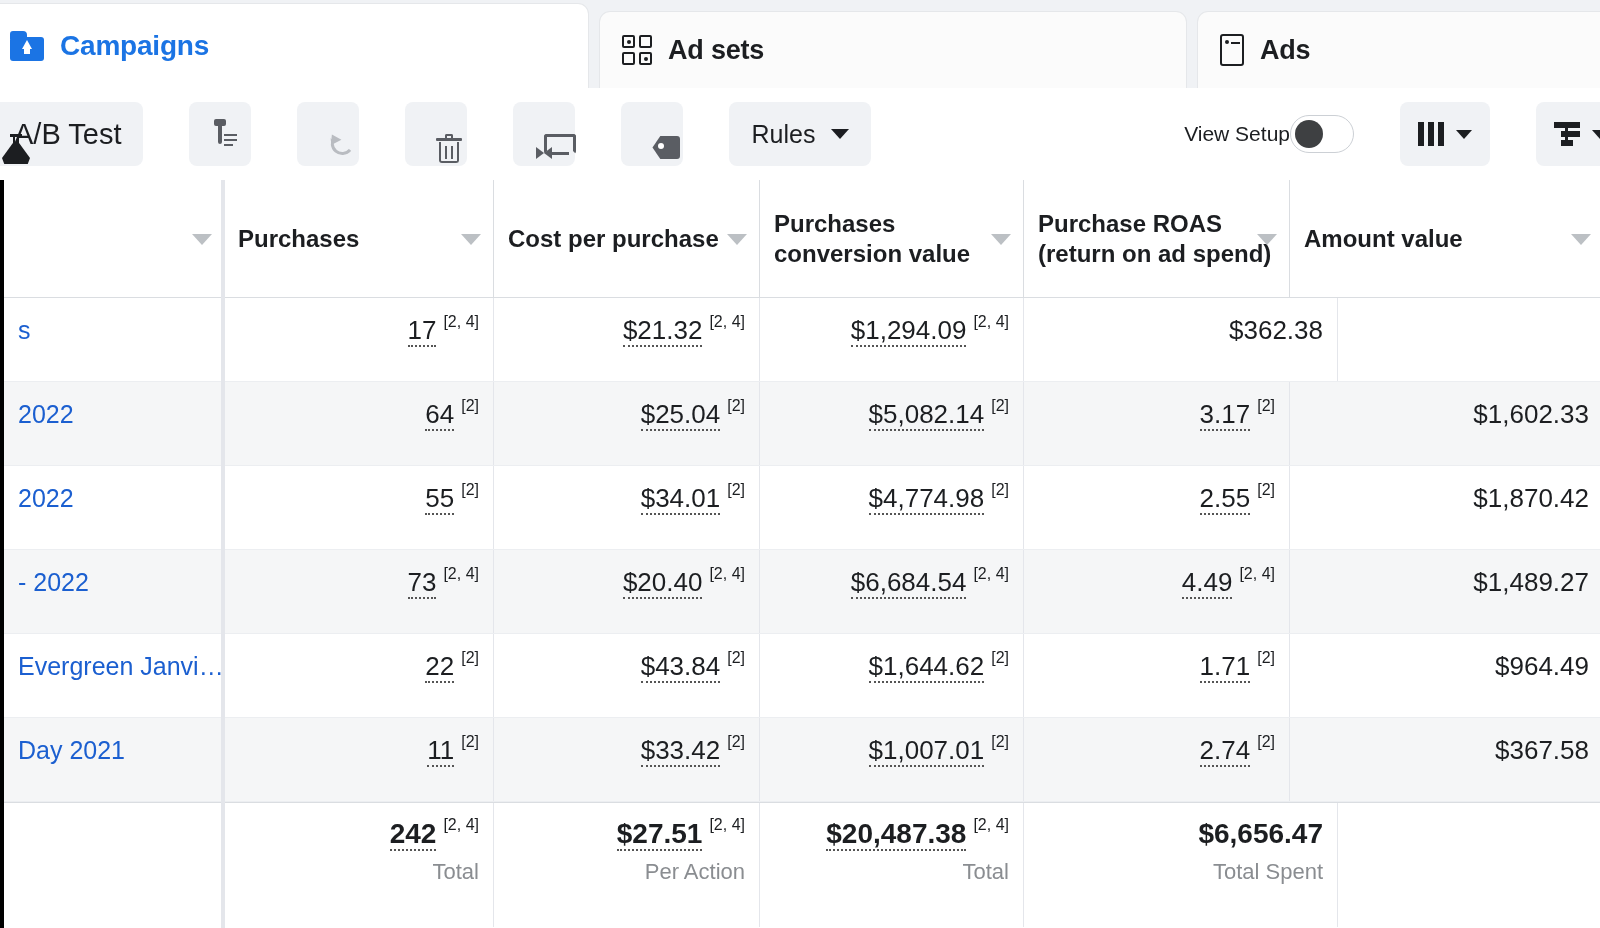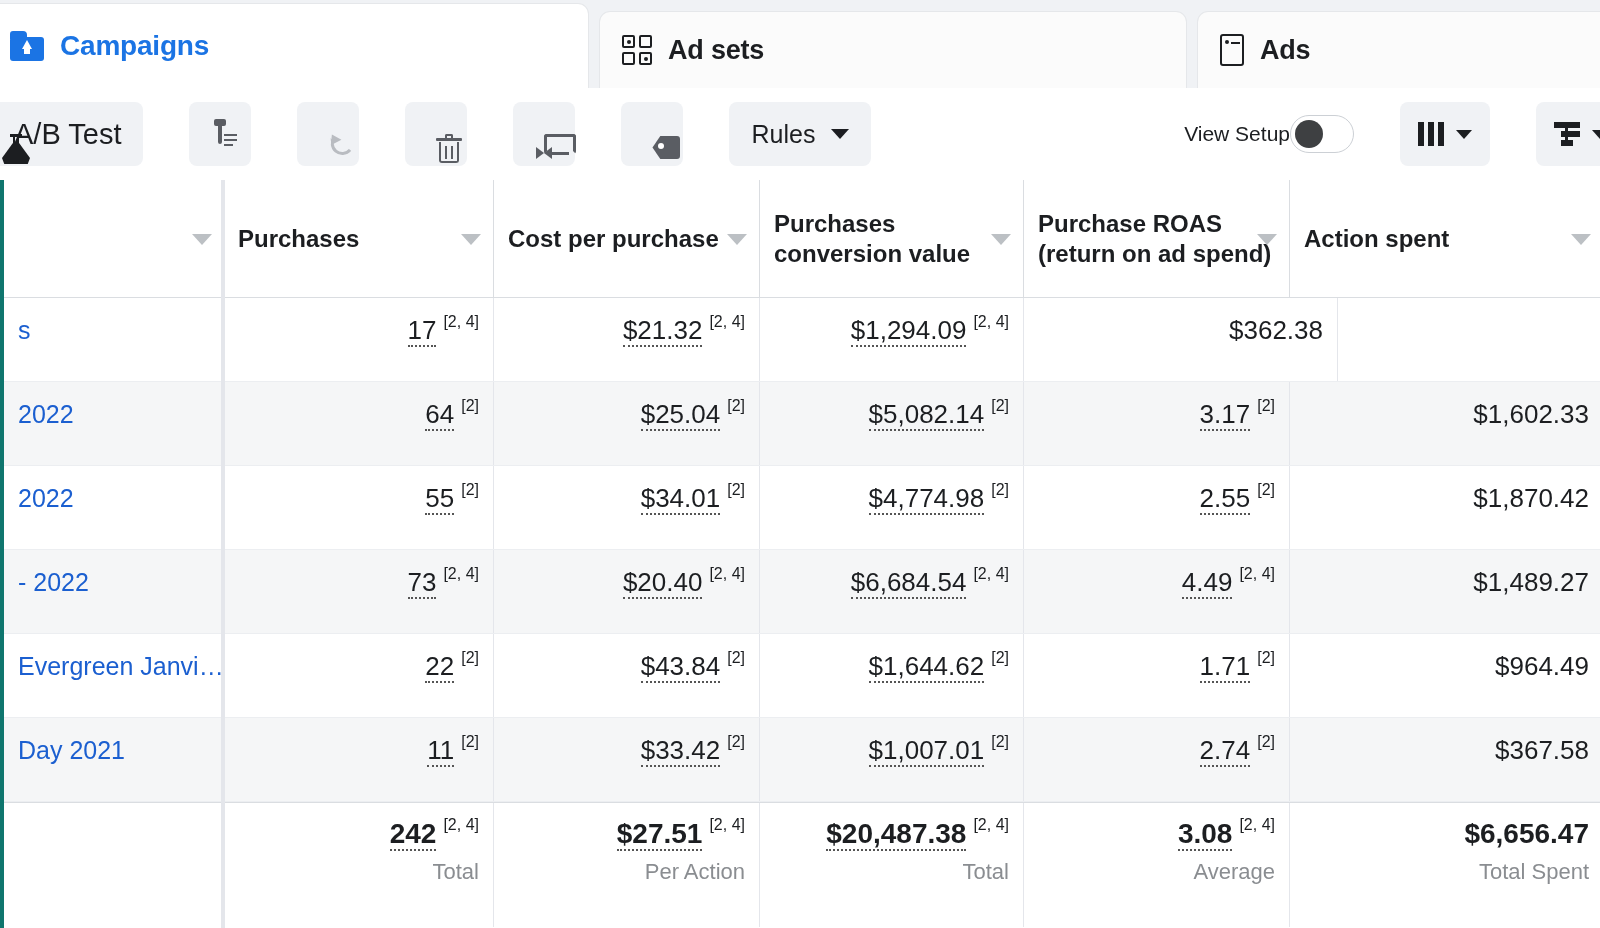--- a/index.html
+++ b/index.html
@@ -3,21 +3,21 @@
 <meta charset="utf-8">
 <style>
   * { box-sizing: border-box; margin: 0; padding: 0; }
   html, body {
     width: 1600px; height: 928px;
     background: #ffffff;
     font-family: "Liberation Sans", sans-serif;
     overflow: hidden;
   }
 
-  .app { position: relative; width: 1376px; height: 928px; background:#0f766e; }
+  .app { position: relative; width: 1376px; height: 928px; background:#000000; }
 
   
   .tabbar {
     position: absolute; left:0; top:0; width:1600px; height:88px;
     background:#f0f2f5;
   }
   .tab {
     position:absolute; top:4px; height:84px;
     background:#ffffff;
     border-top-left-radius:10px; border-top-right-radius:10px;
@@ -350,21 +350,21 @@
       </div>
       <div class="th c-2">
         <span class="thlabel">Purchases conversion value</span>
         <span class="sortcaret"></span>
       </div>
       <div class="th c-3">
         <span class="thlabel">Purchase ROAS (return on ad spend)</span>
         <span class="sortcaret"></span>
       </div>
       <div class="th c-4">
-        <span class="thlabel">Action spent</span>
+        <span class="thlabel">Amount value</span>
         <span class="sortcaret"></span>
       </div>
     </div>
 
     <div class="rowsarea" id="rowsarea">
         <div class="trow odd">
           <div class="td c-name name-col">
             <span class="cellname">s</span>
           </div>
           <div class="td c-0">
@@ -489,23 +489,19 @@
         <span class="tsub">Total</span>
       </div>
       <div class="td c-1">
         <span><span class="tval">$27.51</span><span class="fn">[2, 4]</span></span>
         <span class="tsub">Per Action</span>
       </div>
       <div class="td c-2">
         <span><span class="tval">$20,487.38</span><span class="fn">[2, 4]</span></span>
         <span class="tsub">Total</span>
       </div>
-      <div class="td c-3">
-        <span><span class="tval">3.08</span><span class="fn">[2, 4]</span></span>
-        <span class="tsub">Average</span>
-      </div>
       <div class="td c-4">
         <span><span class="tval plain">$6,656.47</span></span>
         <span class="tsub">Total Spent</span>
       </div>
     </div>
   </div>
 </div>
 
 </body></html>

